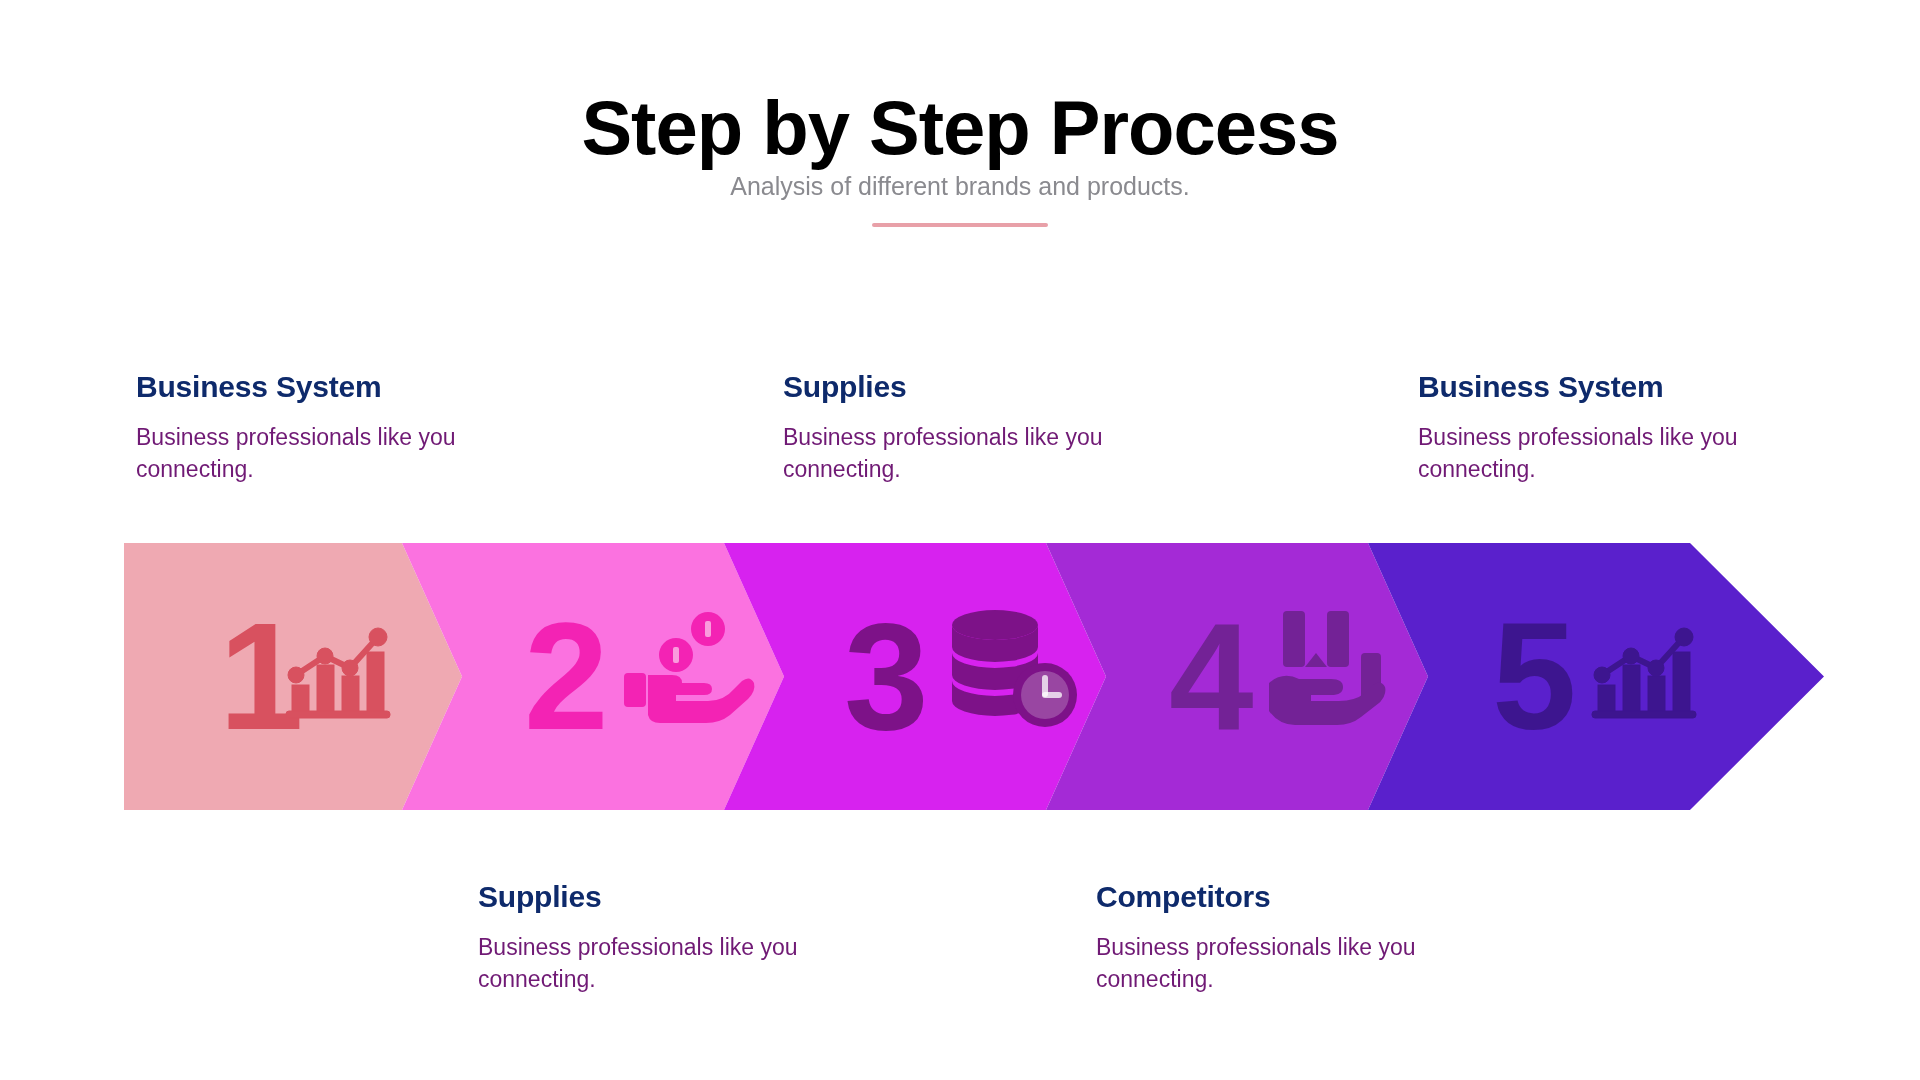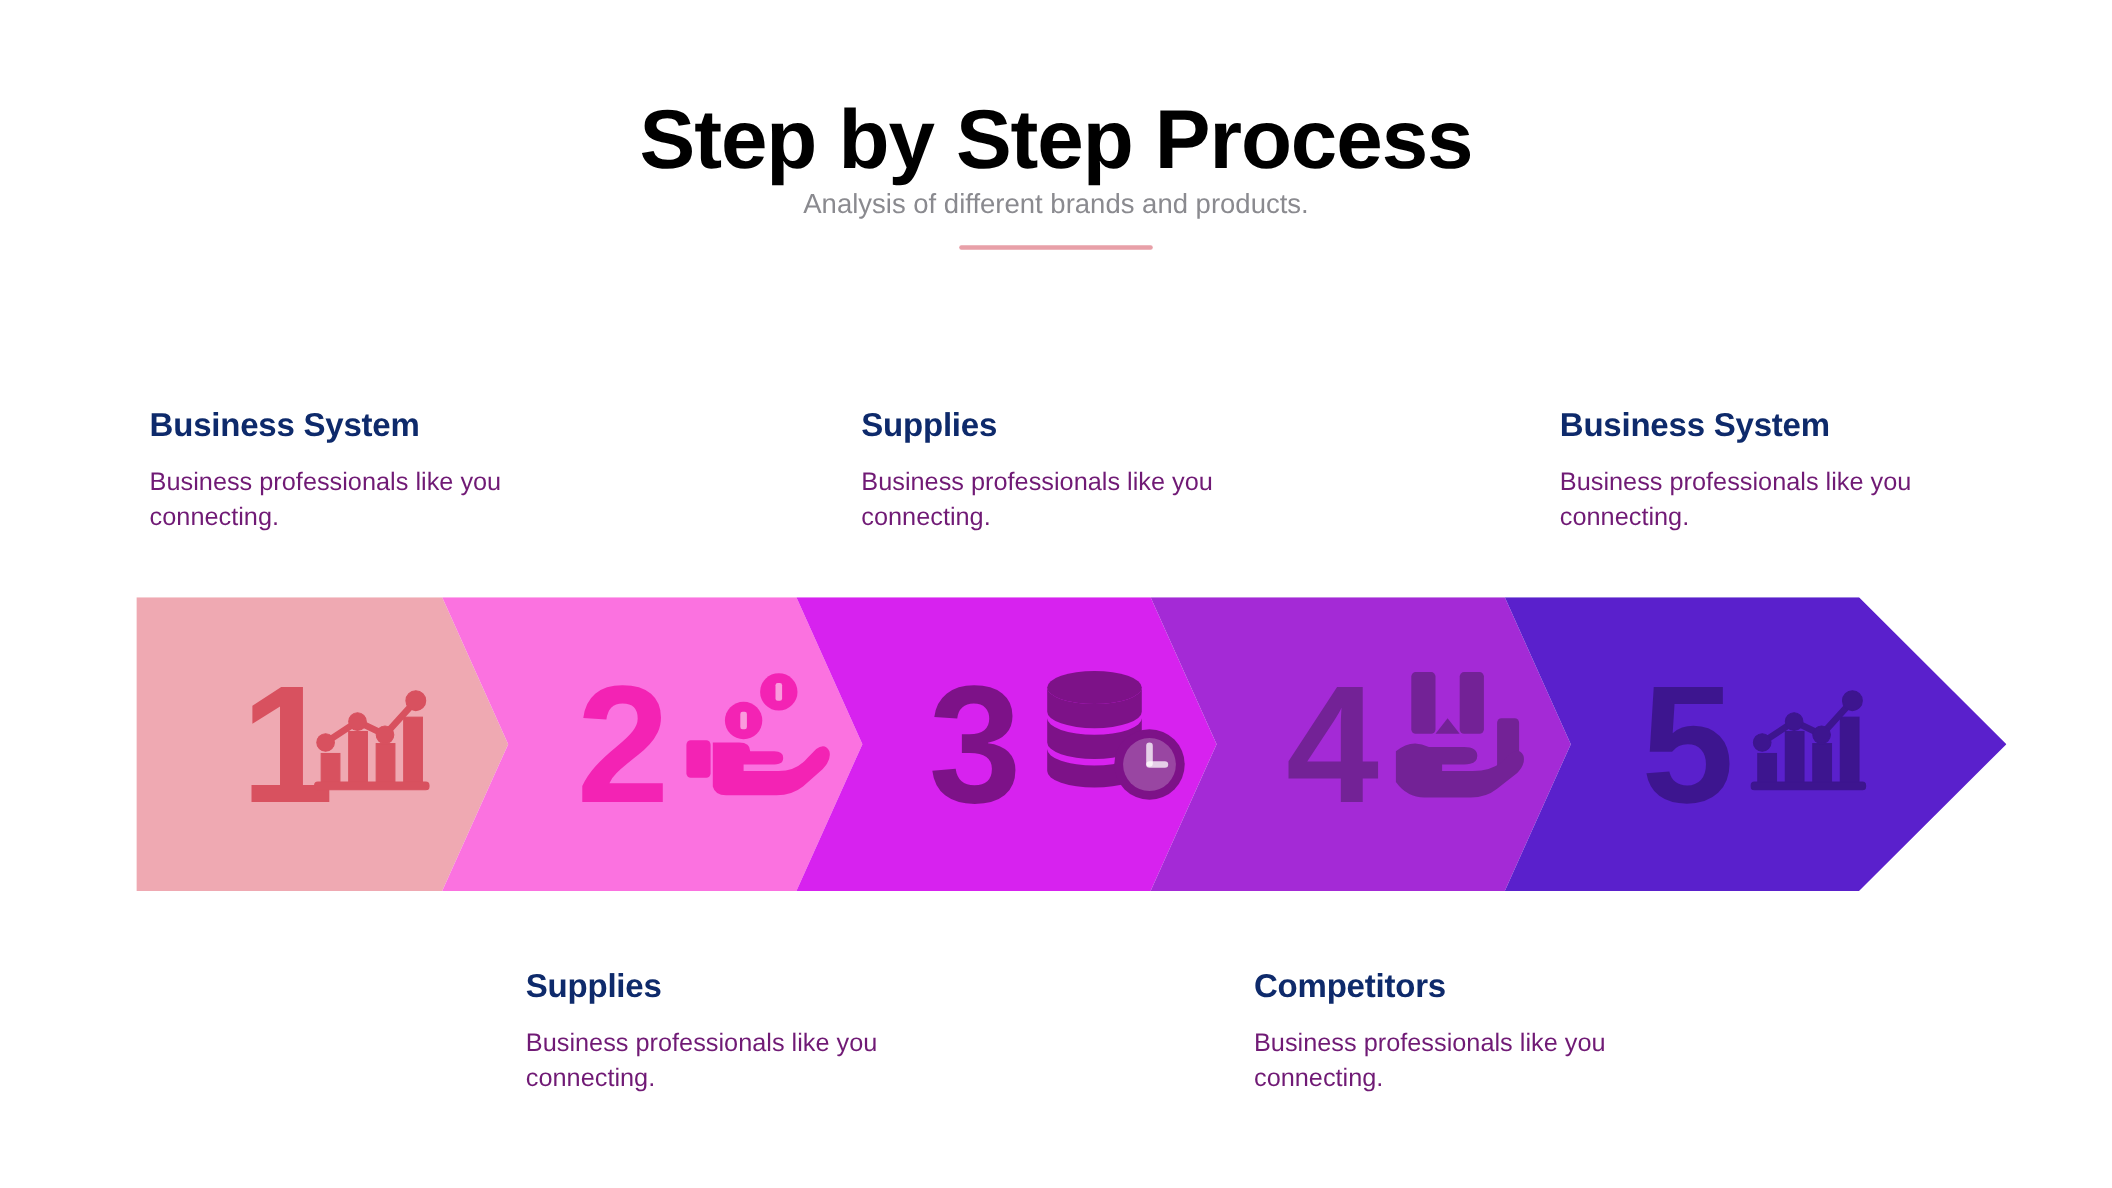--- a/index.html
+++ b/index.html
@@ -53,21 +53,21 @@
     font-size:23px;
     line-height:1.38;
     color:#701a75;
     max-width:385px;
   }
 
   .lbl.t1 { left:136px; }
   .lbl.t2 { left:783px; }
   .lbl.t3 { left:1418px; }
   .lbl.b1 { left:478px; }
-  .lbl.b2 { left:1140px; }
+  .lbl.b2 { left:1096px; }
 
   
   .band {
     position:absolute;
     top:543px; left:124px;
     width:1700px; height:267px;
   }
   .band svg { display:block; width:1700px; height:267px; }
 
   .num {

